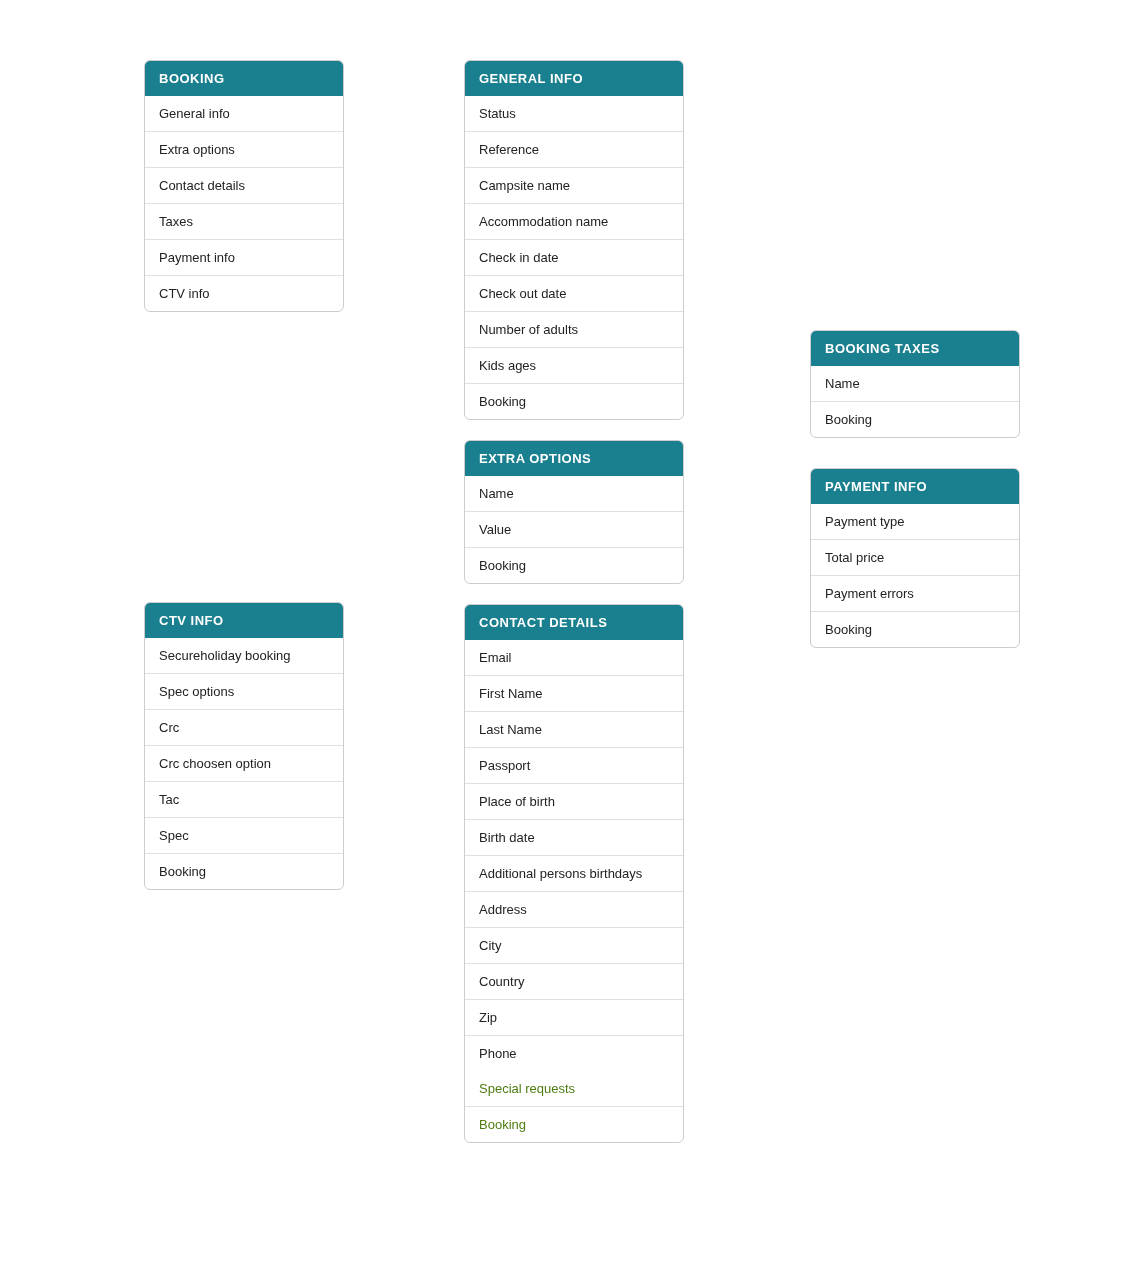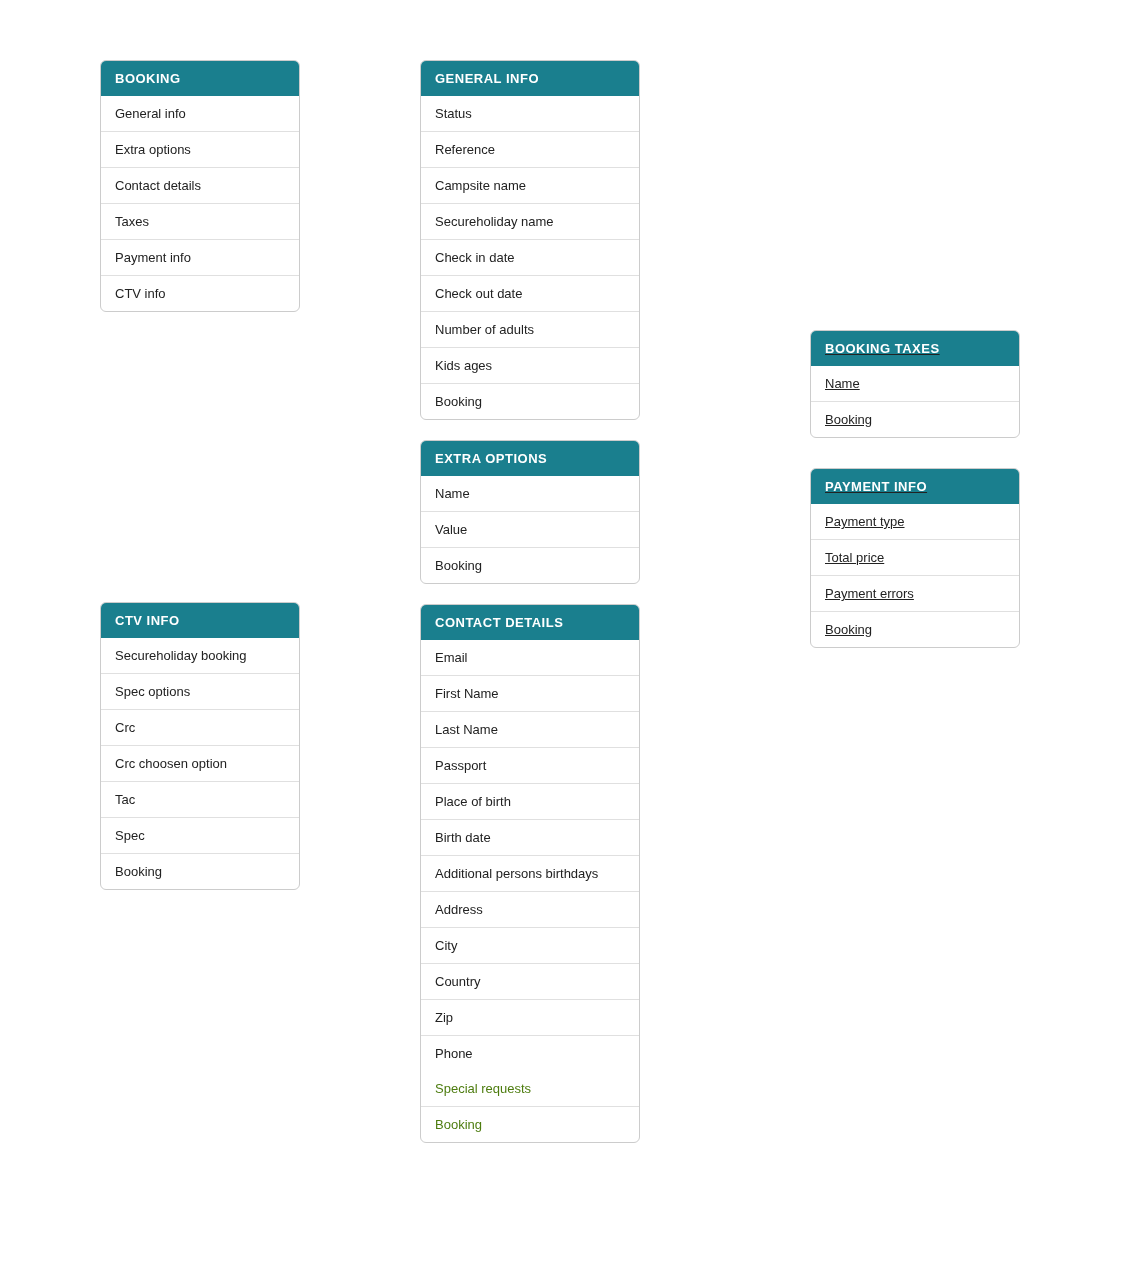--- a/index.html
+++ b/index.html
@@ -9,20 +9,21 @@
       font-size: 14px;
       color: #222;
       width: 1140px;
       min-height: 1270px;
       position: relative;
     }
 
     .page-container {
       padding: 60px 100px;
       position: relative;
+      margin-left: 44px;
     }
 
     
     .card {
       border: 1px solid #ccc;
       border-radius: 6px;
       overflow: hidden;
       background: #fff;
     }
 
@@ -68,21 +69,20 @@
       padding: 0 40px;
     }
 
     .col-right {
       width: 230px;
       flex-shrink: 0;
       display: flex;
       flex-direction: column;
       gap: 20px;
       padding-top: 270px;
-      text-decoration: underline;
     }
 
     
     .booking-card {
       width: 200px;
     }
 
     .ctv-card {
       width: 200px;
       margin-top: 30px;
@@ -123,21 +123,21 @@
     </div>
 
     <div class="col-center">
 
       <div class="card" style="width:220px; margin-left:60px;">
         <div class="card-header">GENERAL INFO</div>
         <div id="general-info-items">
             <div class="card-row">Status</div>
             <div class="card-row">Reference</div>
             <div class="card-row">Campsite name</div>
-            <div class="card-row">Secureholiday name</div>
+            <div class="card-row">Accommodation name</div>
             <div class="card-row">Check in date</div>
             <div class="card-row">Check out date</div>
             <div class="card-row">Number of adults</div>
             <div class="card-row">Kids ages</div>
             <div class="card-row">Booking</div>
           </div>
       </div>
 
       <div class="card" style="width:220px; margin-left:60px;">
         <div class="card-header">EXTRA OPTIONS</div>

